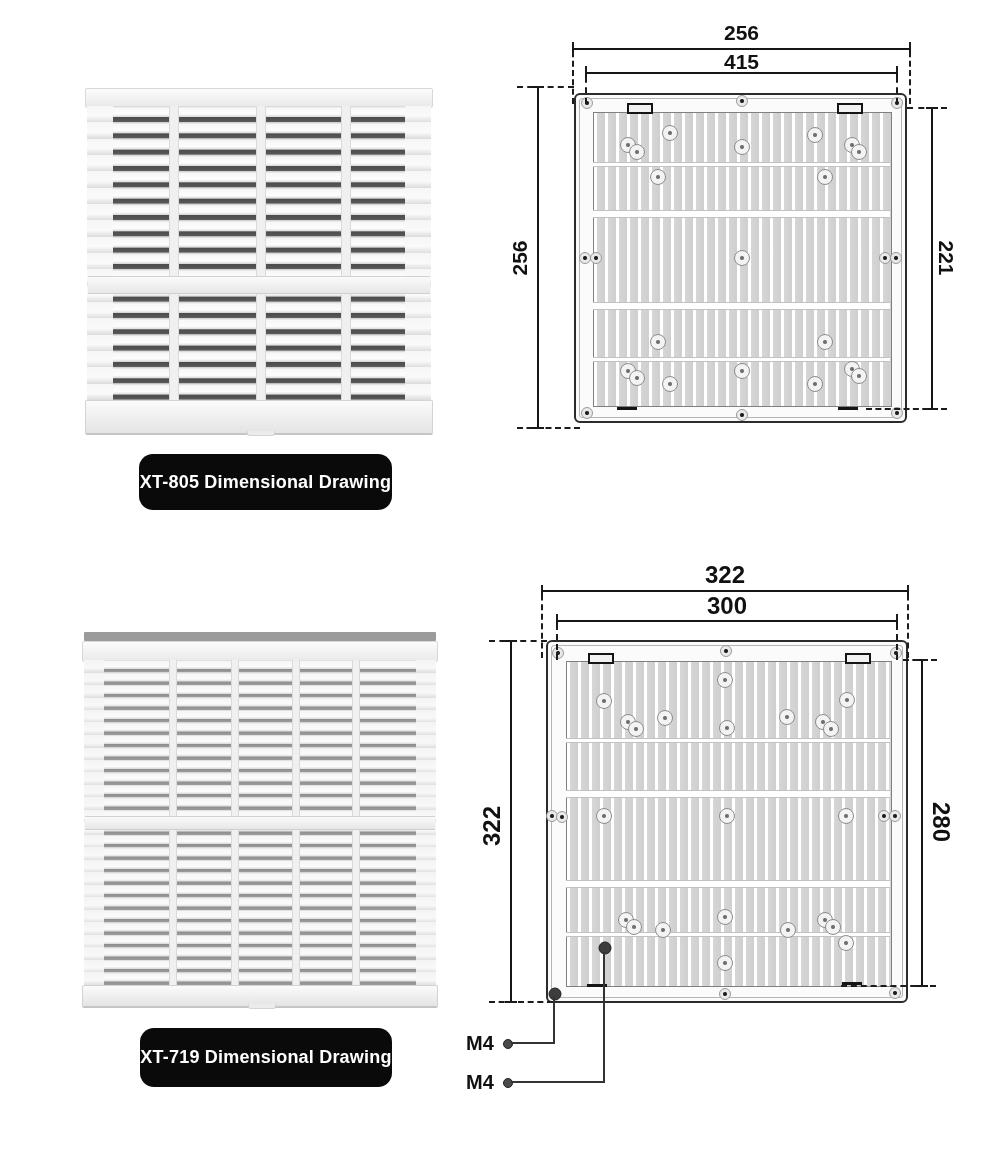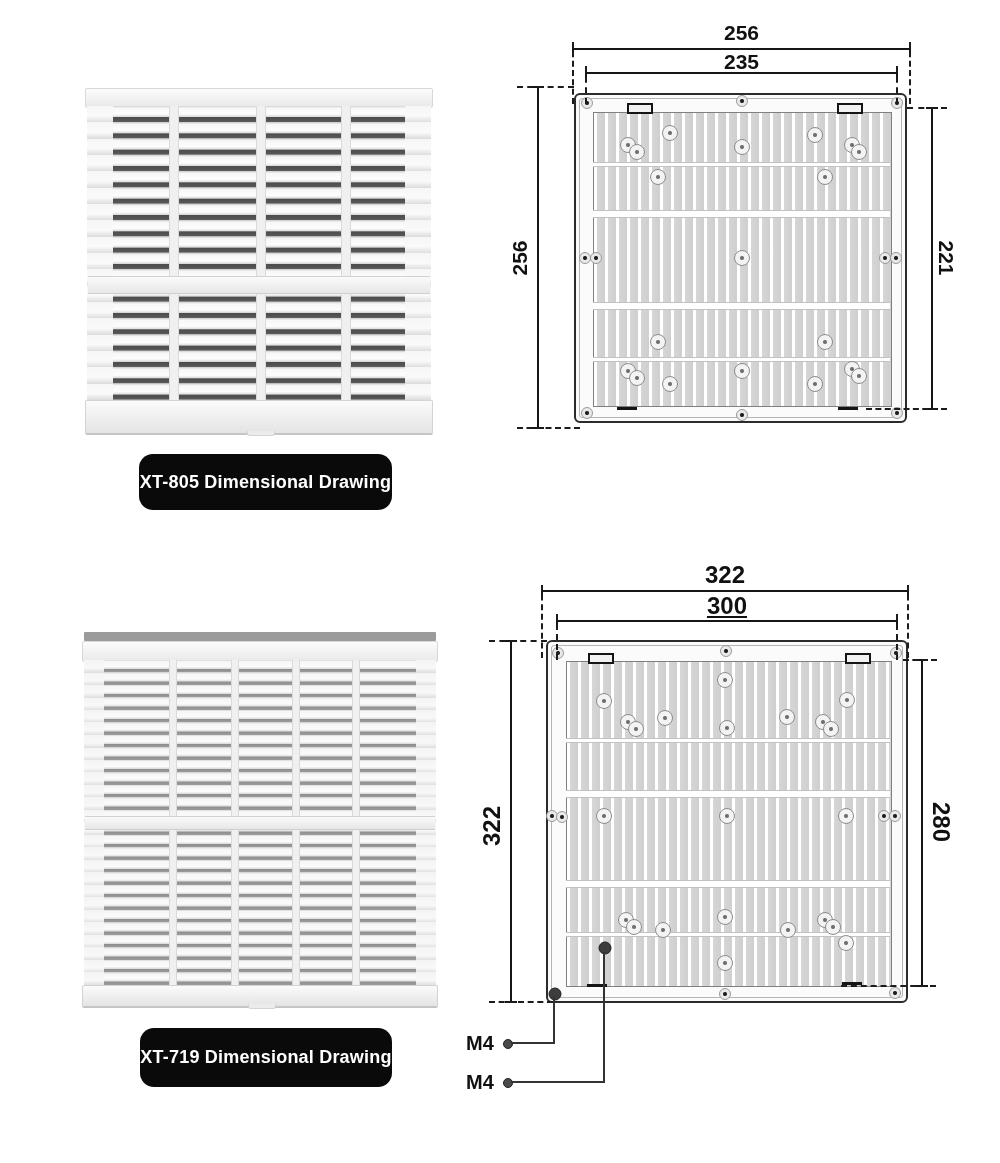--- a/index.html
+++ b/index.html
@@ -134,21 +134,21 @@
     <div class="fscrew" style="left: 311px; top: 165px;"></div>
     <div class="fscrew" style="left: 322px; top: 165px;"></div>
     <div class="fscrew" style="left: 13px; top: 320px;"></div>
     <div class="fscrew" style="left: 168px; top: 322px;"></div>
     <div class="fscrew" style="left: 323px; top: 320px;"></div>
   </div>
 
 <div class="dim-label lab-sm" style="left:573px;width:337px;top:21px;">256</div>
 <div class="dim-h" style="left:573px;width:337px;top:48px;"></div>
 
-<div class="dim-label lab-sm" style="left:586px;width:311px;top:50px;">235</div>
+<div class="dim-label lab-sm" style="left:586px;width:311px;top:50px;">415</div>
 <div class="dim-h" style="left:586px;width:311px;top:72px;"></div>
 
 <div class="dash-v" style="left:572px;top:42px;height:62px;"></div>
 <div class="dash-v" style="left:909px;top:42px;height:62px;"></div>
 <div class="dash-v" style="left:585px;top:66px;height:38px;"></div>
 <div class="dash-v" style="left:896px;top:66px;height:38px;"></div>
 
 <div class="dim-v" style="left:537px;top:87px;height:341px;"></div>
 <div class="dim-label lab-sm rot-l" style="left:486px;top:245px;width:70px;height:26px;">256</div>
 <div class="dash-h" style="left:517px;top:86px;width:57px;"></div>
@@ -227,21 +227,21 @@
     <div class="fscrew" style="left: 349px; top: 176px;"></div>
     <div class="fscrew" style="left: 179px; top: 354px;"></div>
     <div class="fscrew" style="left: 349px; top: 353px;"></div>
     <div class="dark-screw" style="left: 9px; top: 354px;"></div>
     <div class="dark-screw" style="left: 59px; top: 308px;"></div>
   </div>
 
 <div class="dim-label lab-lg" style="left:542px;width:366px;top:562px;">322</div>
 <div class="dim-h" style="left:542px;width:366px;top:590px;"></div>
 
-<div class="dim-label lab-lg" style="left:557px;width:340px;top:593px;text-decoration:underline;">300</div>
+<div class="dim-label lab-lg" style="left:557px;width:340px;top:593px;">300</div>
 <div class="dim-h" style="left:557px;width:340px;top:620px;"></div>
 
 <div class="dash-v" style="left:541px;top:585px;height:73px;"></div>
 <div class="dash-v" style="left:907px;top:585px;height:73px;"></div>
 <div class="dash-v" style="left:556px;top:614px;height:46px;"></div>
 <div class="dash-v" style="left:896px;top:614px;height:46px;"></div>
 
 <div class="dim-v" style="left:510px;top:641px;height:361px;"></div>
 <div class="dim-label lab-lg rot-l" style="left:458px;top:812px;width:70px;height:28px;">322</div>
 <div class="dash-h" style="left:489px;top:640px;width:58px;"></div>

